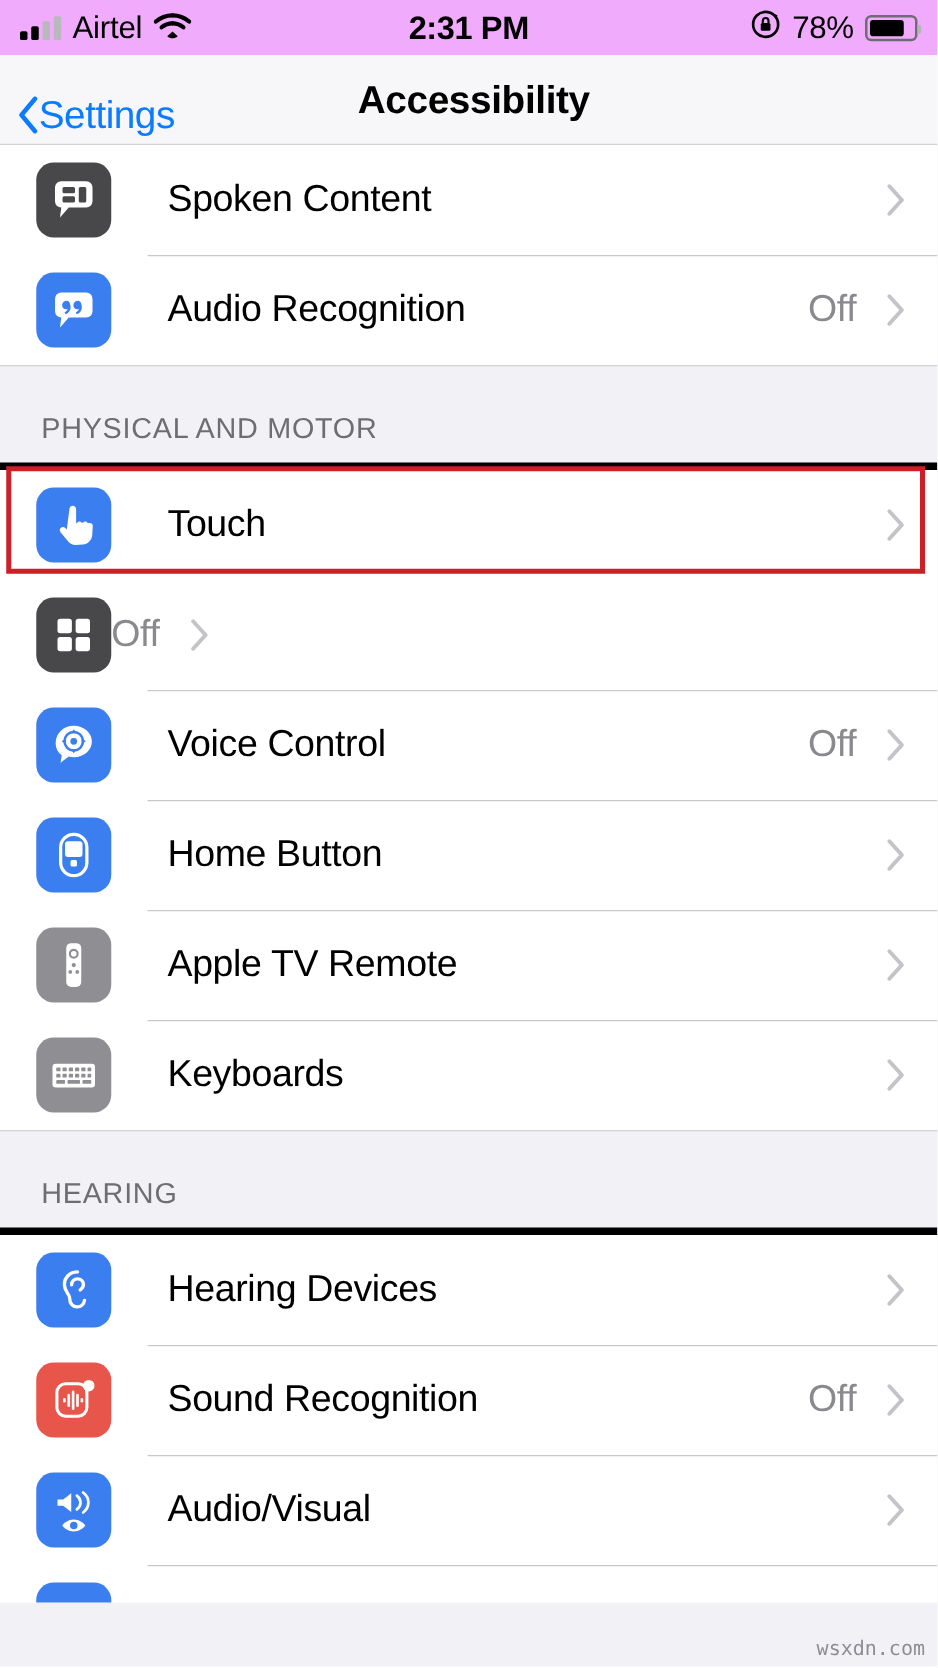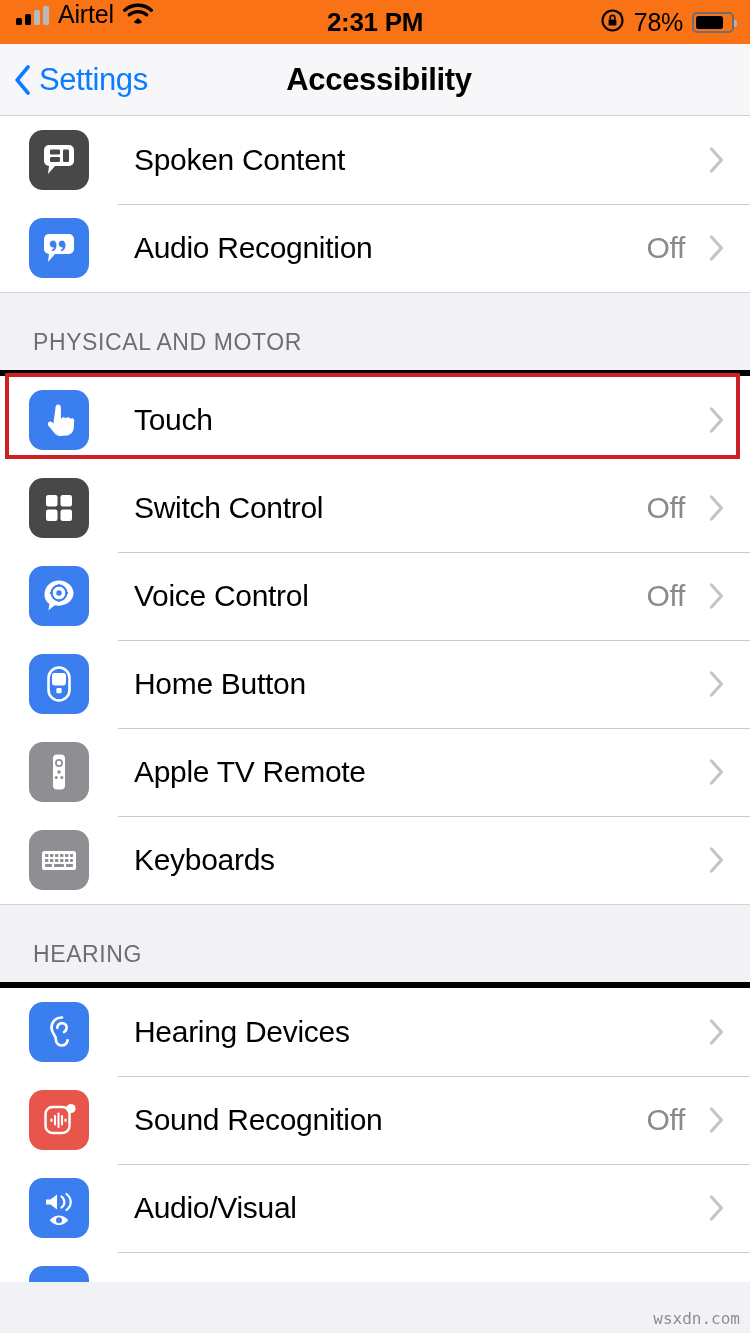--- a/index.html
+++ b/index.html
@@ -16,23 +16,23 @@
     position: relative;
     width: 750px;
     height: 1334px;
     background: #ffffff;
   }
 
   
   .status-bar {
     position: relative;
     height: 44px;
-    background: #f97316;
+    background: #f0abfc;
     display: flex;
-    align-items: flex-start;
+    align-items: center;
     padding: 0 18px 0 16px;
   }
   .sb-left { display: flex; align-items: center; gap: 9px; }
   .sb-center {
     position: absolute; left: 0; right: 0; top: 0; height: 44px;
     display: flex; align-items: center; justify-content: center;
     pointer-events: none;
   }
   .sb-time {
     font-size: 26px; font-weight: 600; color: #000; letter-spacing: -0.3px;
@@ -64,22 +64,22 @@
     display: block; height: 100%; background: #000; border-radius: 2.5px;
   }
 
   
   .nav-bar {
     position: relative; height: 72px;
     background: #f7f7f9;
     border-bottom: 1px solid #d2d2d6;
   }
   .nav-back {
-    position: absolute; left: 14px; top: 0; height: 72px;
-    display: flex; align-items: center; gap: 8px;
+    position: absolute; left: 14px; top: 12px; height: 72px;
+    display: flex; align-items: center; 
     color: #0b7bff; cursor: pointer;
   }
   .chev-back {
     width: 17px; height: 30px; flex: none;
   }
   .nav-back-label {
     font-size: 31px; color: #0b7bff; letter-spacing: -0.4px;
   }
   .nav-title {
     position: absolute; left: 8px; right: 0; top: 0; height: 72px;
@@ -264,21 +264,20 @@
 
       <div class="row">
         <span class="icon" style="background:#48484a">
           <svg width="40" height="40" viewBox="0 0 40 40">
             <rect x="7" y="7" width="11.5" height="11.5" rx="2.2" fill="#fff"></rect>
             <rect x="21.5" y="7" width="11.5" height="11.5" rx="2.2" fill="#fff"></rect>
             <rect x="7" y="21.5" width="11.5" height="11.5" rx="2.2" fill="#fff"></rect>
             <rect x="21.5" y="21.5" width="11.5" height="11.5" rx="2.2" fill="#fff"></rect>
           </svg>
         </span>
-        <span class="row-label">Switch Control</span>
         <span class="row-value">Off</span>
         <svg class="chev-row" viewBox="0 0 15 26">
           <path d="M2.5 2l10 11-10 11" fill="none" stroke="#c4c4c8" stroke-width="3.2" stroke-linecap="round" stroke-linejoin="round"></path>
         </svg>
       </div>
 
       <div class="row">
         <span class="icon" style="background:#3b7ef0">
           <svg width="44" height="44" viewBox="0 0 44 44">
             <path d="M22 6.5c8 0 14.5 5.6 14.5 12.6 0 7-6.5 12.6-14.5 12.6-1.4 0-2.7-.2-4-.5l-6.6 5 1-6.1c-3-2.3-4.9-5.5-4.9-9.2C7.5 12.1 14 6.5 22 6.5z" fill="#fff"></path>

